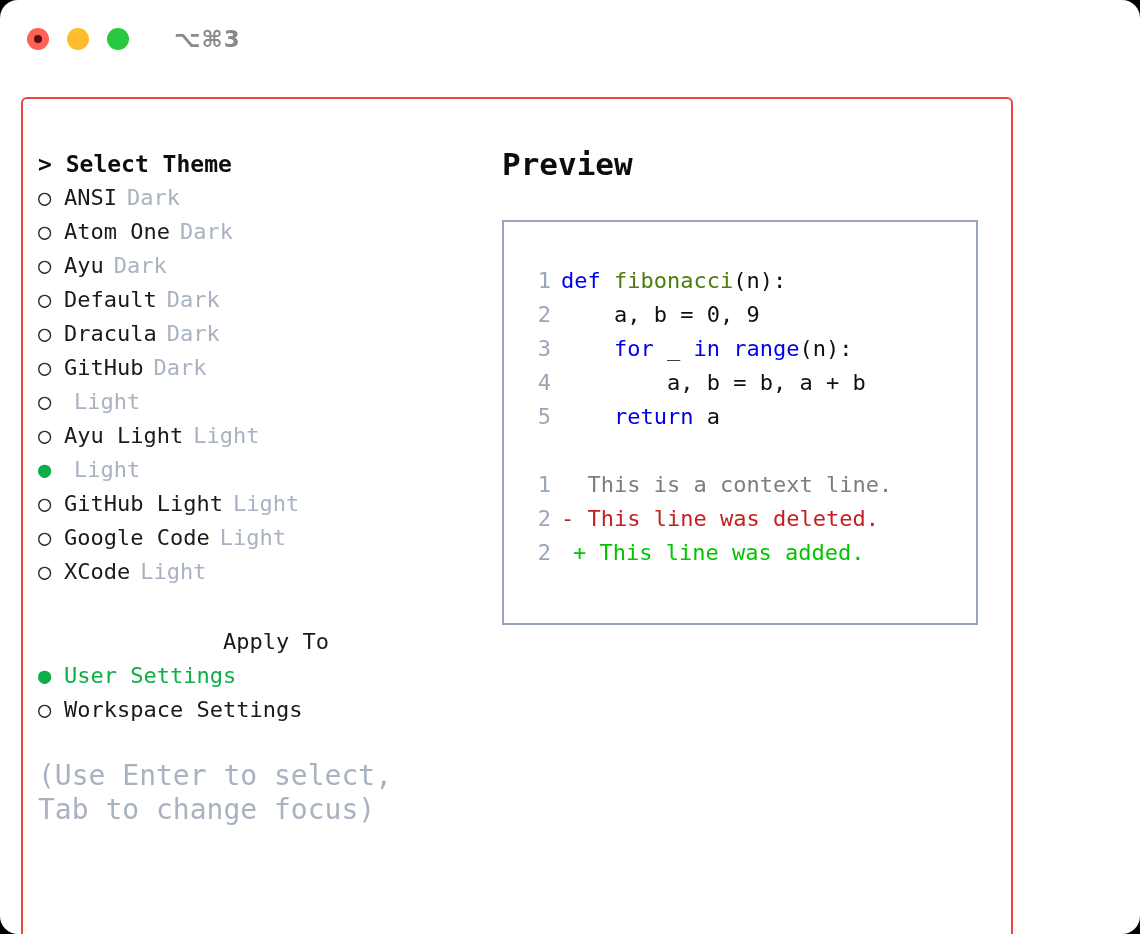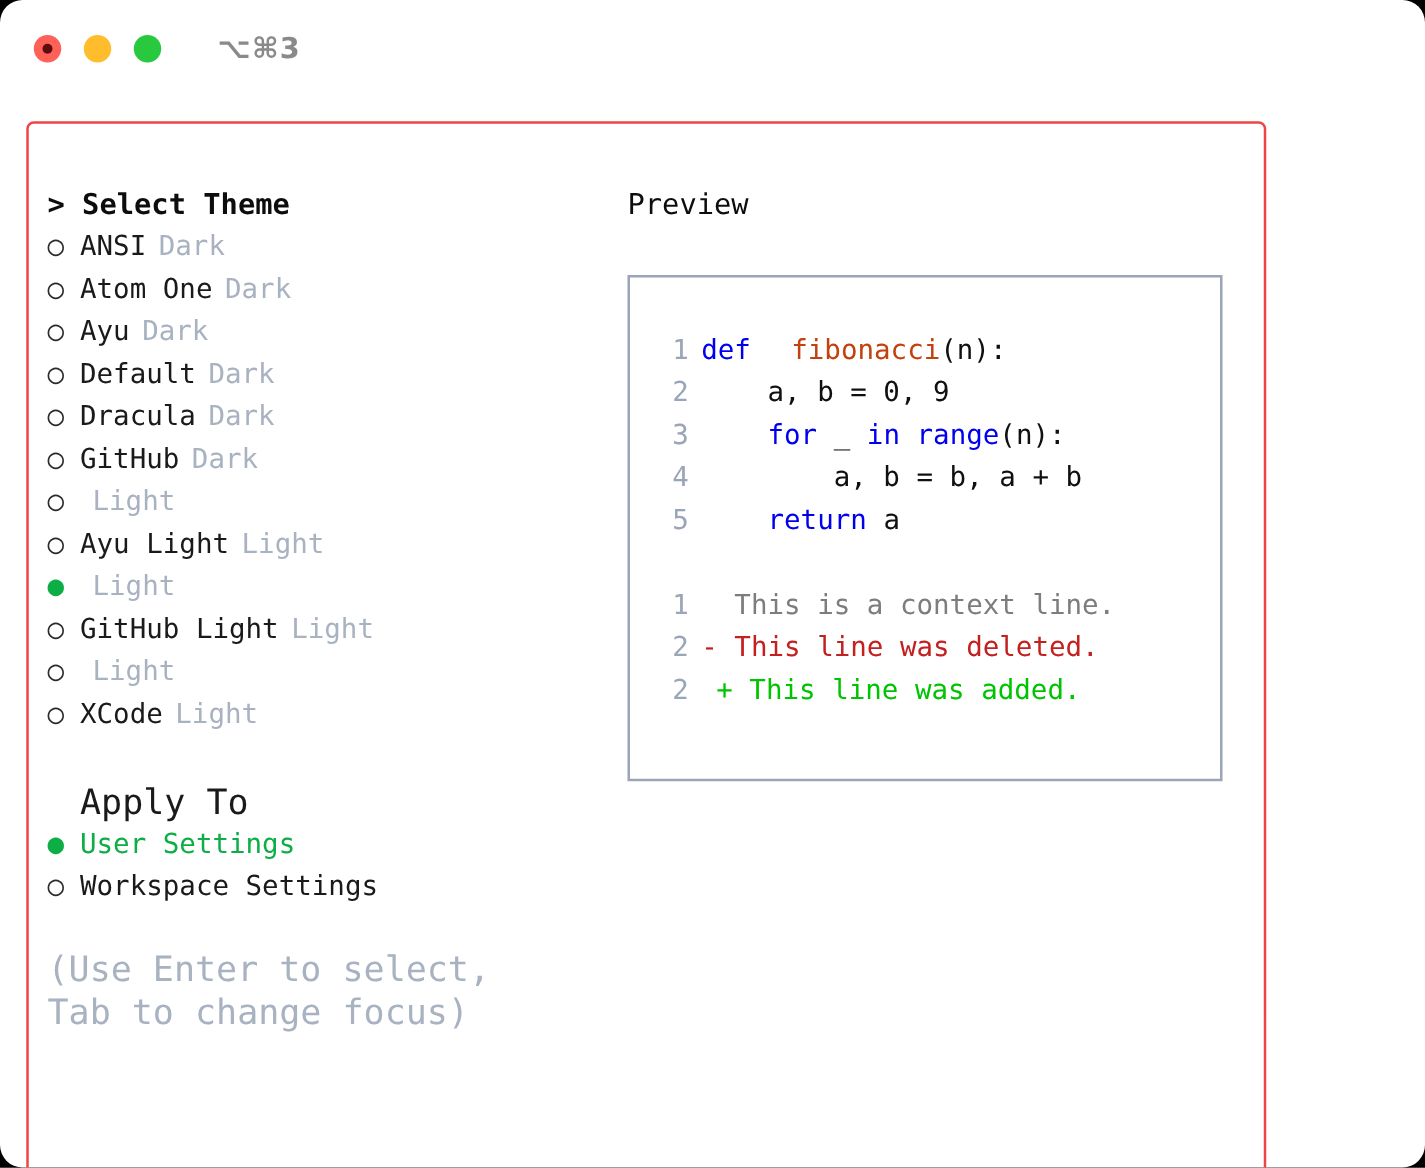--- a/index.html
+++ b/index.html
@@ -121,46 +121,47 @@
   .opt-label { color: #1a1a1a; }
   .opt-row.selected .opt-label { color: #0eae47; }
   .opt-tag {
     color: #a8b2c1;
     margin-left: 10px;
   }
 
   .group-gap { height: 36px; }
 
   .subheading {
-    font-size: 28px;
+    font-size: 22px;
     color: #1a1a1a;
     line-height: 34px;
     padding-left: 26px;
     white-space: pre;
+    text-align: center;
   }
 
   .hint {
     margin-top: 32px;
     font-size: 28px;
     color: #a8b2c1;
     line-height: 34px;
     width: 400px;
     white-space: normal;
   }
 
   
   .right-col {
     position: absolute;
     left: 479px;
     top: 48px;
     width: 490px;
   }
   .preview-title {
-    font-size: 23px;
-    font-weight: 400;
+    font-size: 31px;
+    font-weight: 700;
     color: #0d0d0d;
     line-height: 34px;
     white-space: pre;
   }
   .preview-box {
     margin-top: 39px;
     width: 476px;
     height: 405px;
     border: 2px solid #9aa5b8;
     box-sizing: border-box;
@@ -178,21 +179,21 @@
   }
   .lineno {
     color: #9aa5b8;
     width: 26px;
     flex: 0 0 26px;
     text-align: right;
     margin-right: 10px;
   }
   .code-txt { color: #101010; }
   .tok-kw    { color: #0000ee; }
-  .tok-fn    { color: #c2410c; margin-left: 19px; }
+  .tok-fn    { color: #4d7c0f; }
   .tok-plain { color: #101010; }
 
   .blank-line { height: 34px; }
 
   .diff-ctx  { color: #7d7d7d; }
   .diff-del  { color: #c42020; }
   .diff-add  { color: #00c400; margin-left: 12px; }
 </style>
 </head>
 <body>
@@ -219,21 +220,21 @@
             <div class="opt-row"><span class="bullet">○</span><span class="opt-label">ANSI</span><span class="opt-tag">Dark</span></div>
             <div class="opt-row"><span class="bullet">○</span><span class="opt-label">Atom One</span><span class="opt-tag">Dark</span></div>
             <div class="opt-row"><span class="bullet">○</span><span class="opt-label">Ayu</span><span class="opt-tag">Dark</span></div>
             <div class="opt-row"><span class="bullet">○</span><span class="opt-label">Default</span><span class="opt-tag">Dark</span></div>
             <div class="opt-row"><span class="bullet">○</span><span class="opt-label">Dracula</span><span class="opt-tag">Dark</span></div>
             <div class="opt-row"><span class="bullet">○</span><span class="opt-label">GitHub</span><span class="opt-tag">Dark</span></div>
             <div class="opt-row"><span class="bullet">○</span><span class="opt-tag">Light</span></div>
             <div class="opt-row"><span class="bullet">○</span><span class="opt-label">Ayu Light</span><span class="opt-tag">Light</span></div>
             <div class="opt-row selected"><span class="bullet selected">●</span><span class="opt-tag">Light</span></div>
             <div class="opt-row"><span class="bullet">○</span><span class="opt-label">GitHub Light</span><span class="opt-tag">Light</span></div>
-            <div class="opt-row"><span class="bullet">○</span><span class="opt-tag">Light</span></div>
+            <div class="opt-row"><span class="bullet">○</span><span class="opt-label">Google Code</span><span class="opt-tag">Light</span></div>
             <div class="opt-row"><span class="bullet">○</span><span class="opt-label">XCode</span><span class="opt-tag">Light</span></div>
           </div>
 
         <div class="group-gap"></div>
 
         <div class="subheading">Apply To</div>
         <div id="apply-list">
             <div class="opt-row selected"><span class="bullet selected">●</span><span class="opt-label">User Settings</span></div>
             <div class="opt-row"><span class="bullet">○</span><span class="opt-label">Workspace Settings</span></div>
           </div>

